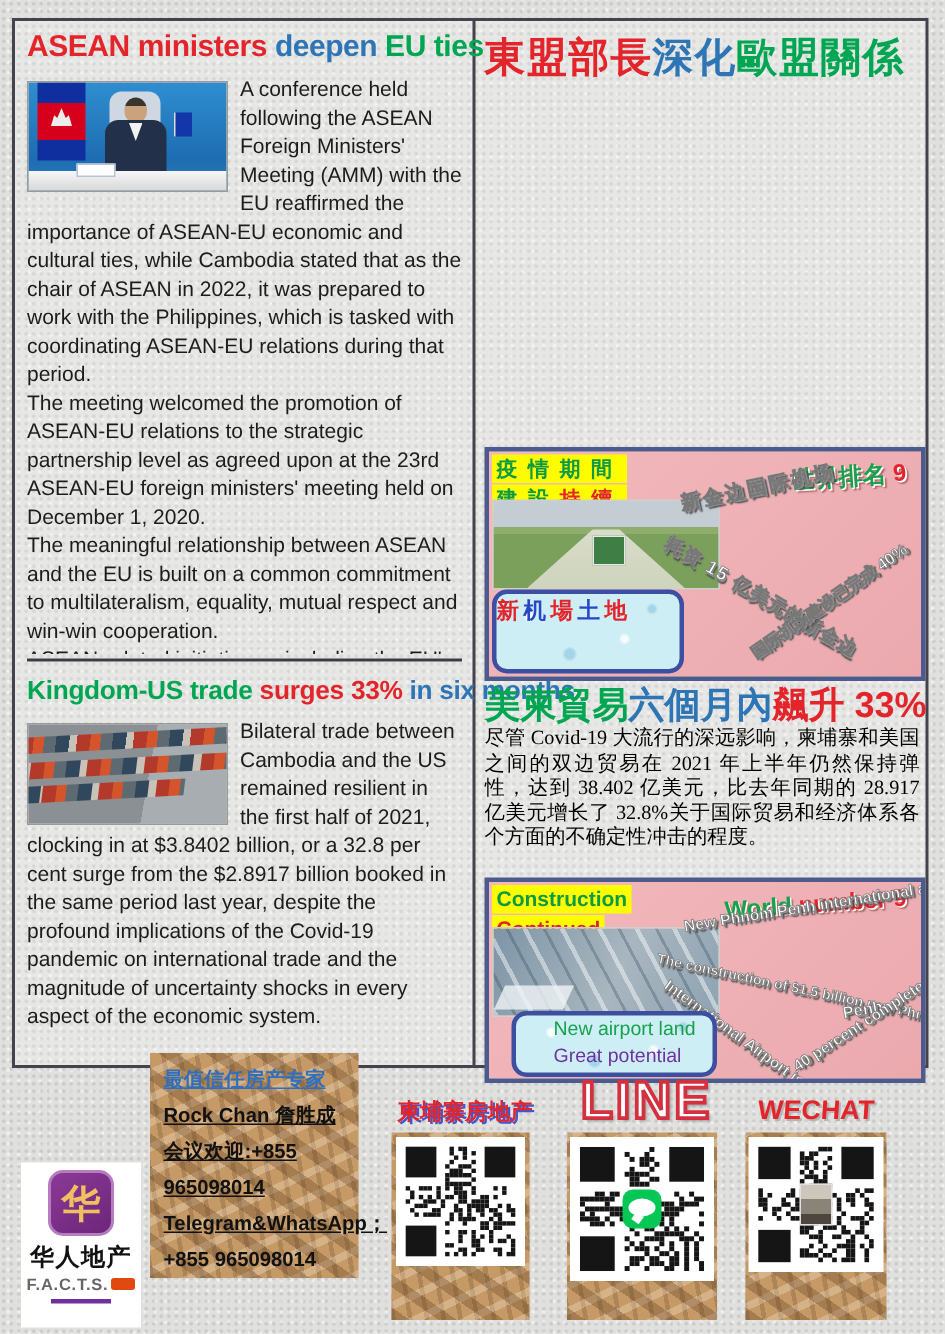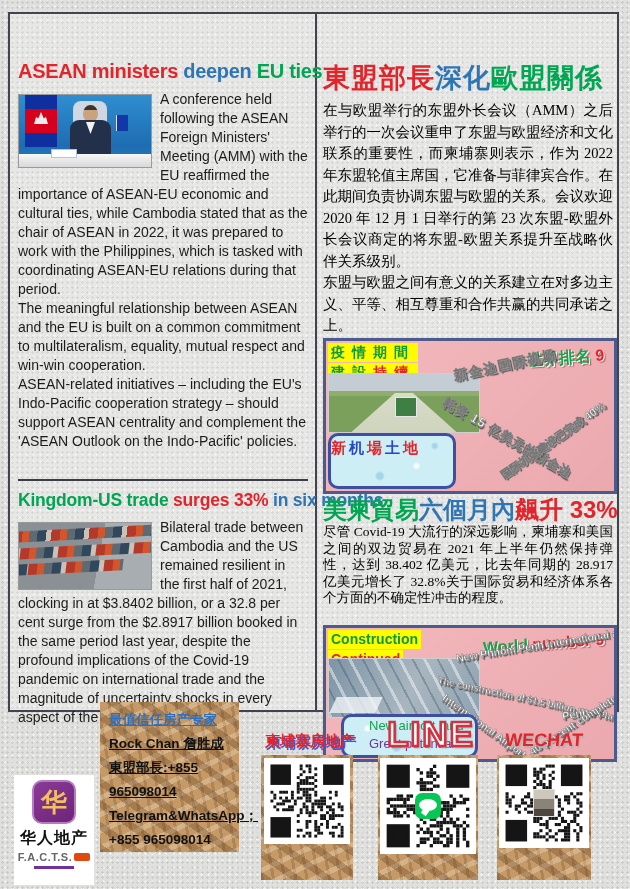--- a/index.html
+++ b/index.html
@@ -10,21 +10,21 @@
     background-image:
       radial-gradient(circle, rgba(120,120,120,.20) 1px, transparent 1.4px),
       radial-gradient(circle, rgba(255,255,255,.55) 1px, transparent 1.4px);
     background-size:5px 5px,7px 7px;
     background-position:0 0,2px 3px;
   }
   
   #main-box{position:absolute;left:8px;top:12px;width:607px;height:696px;
     border:2px solid #43434d;background:rgba(250,250,250,.25);}
   .divider-v{position:absolute;left:305px;top:0;bottom:0;width:2px;background:#43434d;}
-  .col{position:absolute;top:6px;height:686px;margin-top:40px;}
+  .col{position:absolute;top:6px;height:686px;}
   .col-left{left:8px;width:290px;}
   .col-right{left:313px;width:290px;}
 
   .hl{font-weight:bold;white-space:nowrap;}
   .hl-en1{font-size:20px;letter-spacing:-0.3px;}
   .hl-en2{position:absolute;top:430px;font-size:17.5px;letter-spacing:-0.2px;}
   .hl-zh1{font-size:27px;letter-spacing:1px;}
   .hl-zh2{position:absolute;top:434px;font-size:24px;}
   .c-red{color:#e3242b;} .c-blue{color:#2e75b6;} .c-green{color:#00a651;}
 
@@ -156,20 +156,21 @@
       <div class="photo photo-conference">
         <div class="pc-chair"></div>
         <div class="pc-flag"></div>
         <div class="pc-head"></div>
         <div class="pc-body"></div>
         <div class="pc-flag2"></div>
         <div class="pc-desk"></div>
         <div class="pc-placard"></div>
       </div>
       <p>A conference held following the ASEAN Foreign Ministers' Meeting (AMM) with the EU reaffirmed the importance of ASEAN-EU economic and cultural ties, while Cambodia stated that as the chair of ASEAN in 2022, it was prepared to work with the Philippines, which is tasked with coordinating ASEAN-EU relations during that period.</p>
+      <p>The meeting welcomed the promotion of ASEAN-EU relations to the strategic partnership level as agreed upon at the 23rd ASEAN-EU foreign ministers' meeting held on December 1, 2020.</p>
       <p>The meaningful relationship between ASEAN and the EU is built on a common commitment to multilateralism, equality, mutual respect and win-win cooperation.</p>
       <p>ASEAN-related initiatives – including the EU's Indo-Pacific cooperation strategy – should support ASEAN centrality and complement the 'ASEAN Outlook on the Indo-Pacific' policies.</p>
 
     </div>
 
     <div class="hr-left"></div>
 
     <div class="hl hl-en2"><span class="c-green">Kingdom-US trade </span><span class="c-red">surges 33% </span><span class="c-blue">in six months</span></div>
 
     <div class="article article2-en">
@@ -179,25 +180,20 @@
         <div class="pp-row pp-r3"></div>
       </div>
       <p>Bilateral trade between Cambodia and the US remained resilient in the first half of 2021, clocking in at $3.8402 billion, or a 32.8 per cent surge from the $2.8917 billion booked in the same period last year, despite the profound implications of the Covid-19 pandemic on international trade and the magnitude of uncertainty shocks in every aspect of the economic system.</p>
       <p class="gap">The trade surplus widened by around 32 per cent to $3.4350 billion.</p>
     </div>
   </div>
 
   <div class="col col-right">
     <div class="hl hl-zh1"><span class="c-red">東盟部長</span><span class="c-blue">深化</span><span class="c-green">歐盟關係</span></div>
 
-    <div class="zh zh-text1">
-      <p style="margin:0">在与欧盟举行的东盟外长会议（AMM）之后举行的一次会议重申了东盟与欧盟经济和文化联系的重要性，而柬埔寨则表示，作为 2022 年东盟轮值主席国，它准备与菲律宾合作。在此期间负责协调东盟与欧盟的关系。会议欢迎 2020 年 12 月 1 日举行的第 23 次东盟-欧盟外长会议商定的将东盟-欧盟关系提升至战略伙伴关系级别。</p>
-      <p style="margin:0">东盟与欧盟之间有意义的关系建立在对多边主义、平等、相互尊重和合作共赢的共同承诺之上。</p>
-
-    </div>
 
     <div class="panel panel1">
       <div class="badge-row b1 badge-green">疫情期間</div>
       <div class="badge-row b2"><span class="badge-green">建設</span><span class="badge-red">持續</span></div>
       <div class="panel-title"><span class="pt-green">世界排名 </span><span class="pt-red">9</span></div>
       <div class="panel-photo photo-airport1">
         <div class="pa1-terminal"></div>
       </div>
       <div class="diag p1-dtop">新金边国际机场</div>
       <div class="diag p1-dleft">耗资 15 亿美元的新金边</div>
@@ -236,21 +232,21 @@
       <span>华</span>
     </div>
   <div class="logo-name">华人地产</div>
   <div class="logo-brand"><span>F.A.C.T.S.</span><span class="logo-badge"></span></div>
   <div class="logo-rule"></div>
 </div>
 
 <div class="contact-card tan">
   <div class="ct-title">最值信任房产专家</div>
   <div class="ct-u">Rock Chan 詹胜成</div>
-  <div class="ct-u">東盟部長:+855</div>
+  <div class="ct-u">会议欢迎:+855</div>
   <div class="ct-u">965098014</div>
   <div class="ct-u">Telegram&amp;WhatsApp；</div>
   <div class="ct-plain">+855 965098014</div>
 </div>
 
 <div class="qr-label qr1-label">柬埔寨房地产</div>
 <div class="qr-label line-label">LINE</div>
 <div class="qr-label wechat-label">WECHAT</div>
 
 <div class="qr-card qr1-card tan">

